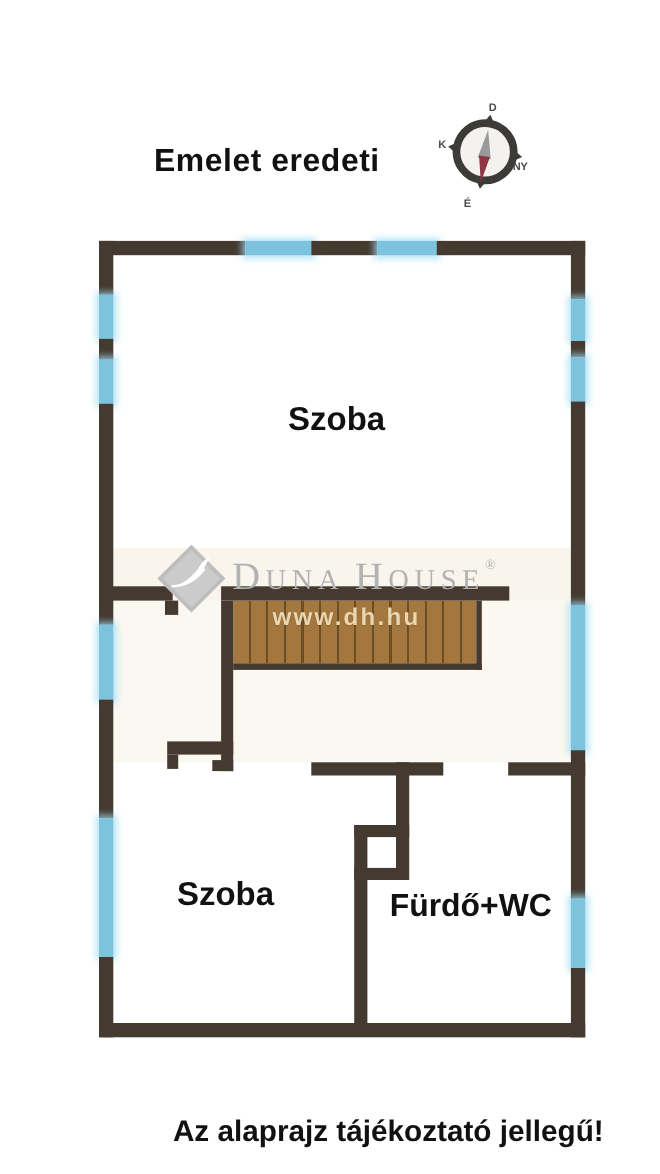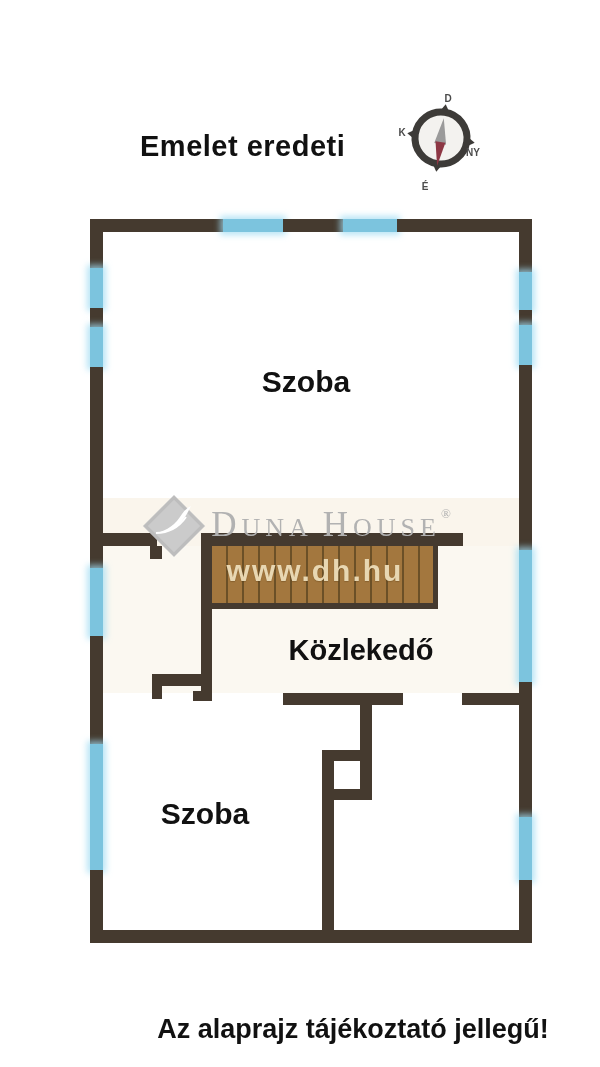--- a/index.html
+++ b/index.html
@@ -37,24 +37,23 @@
     position:absolute;left:331px;top:524px;transform:translate(-50%,-50%);
     font-family:"Liberation Serif", serif;color:var(--c-watermark,#b2b2b2);
     letter-spacing:5px;white-space:nowrap;z-index:5;line-height:1;
   }
   .wm-big{font-size:35px;}
   .wm-small{font-size:26px;}
   .wm-gap{display:inline-block;width:10px;}
   .wm-reg{font-size:13px;vertical-align:18px;letter-spacing:0;}
   .wm-site{
     position:absolute;left:315px;top:561px;transform:translate(-50%,-50%);
-    font-size:30px;font-weight:bold;color:var(--c-website-text,#e8d7b2);
+    font-size:22px;font-weight:bold;color:var(--c-website-text,#e8d7b2);
     letter-spacing:2px;white-space:nowrap;z-index:5;
     text-shadow:0 1px 1px rgba(90,60,20,.35);
-    margin-top:10px;
   }
   .wm-logo{position:absolute;left:141px;top:493px;z-index:5;}
   .compass{position:absolute;left:396px;top:88px;width:92px;height:108px;z-index:6;}
   .compass-letter{
     position:absolute;transform:translate(-50%,-50%);font-size:10px;
     color:#4b4b4b;font-weight:bold;z-index:7;
   }
 </style>
 </head>
 <body style="--c-wall: #453a2f; --c-window: #7cc4de; --c-stairs: #a3773e; --c-stair-tread: #6b5027; --c-watermark: #b2b2b2; --c-website-text: #e8d7b2; --c-ink: #111111; --c-cream: #f6eddc;">
@@ -135,18 +134,18 @@
     </g>
     <path d="M15 40 C 26 38, 35 31, 41 21 C 43 18, 46 15, 50 13 C 47 19, 45 23, 41 28 C 35 36, 27 40, 15 40 Z" fill="#ffffff"></path>
     <path d="M15 40 C 28 40, 38 34, 45 24" fill="none" stroke="#ffffff" stroke-width="2"></path>
   </svg>
   <div class="wm-brand">
     <span class="wm-big">D</span><span class="wm-small">UNA</span><span class="wm-gap"></span><span class="wm-big">H</span><span class="wm-small">OUSE</span><span class="wm-reg">®</span>
   </div>
   <div class="wm-site">www.dh.hu</div>
 
   <div class="room-label" style="left:306px;top:382px;font-size:30px">Szoba</div>
-  <div class="room-label" style="left:361px;top:650px;font-size:29px">Közlekedő</div>
   <div class="room-label" style="left:205px;top:814px;font-size:30px">Szoba</div>
+  <div class="room-label" style="left:428px;top:824px;font-size:29px">Fürdő+WC</div>
 
   <div class="footer">Az alaprajz tájékoztató jellegű!</div>
 
 </div>
 
 </body></html>

